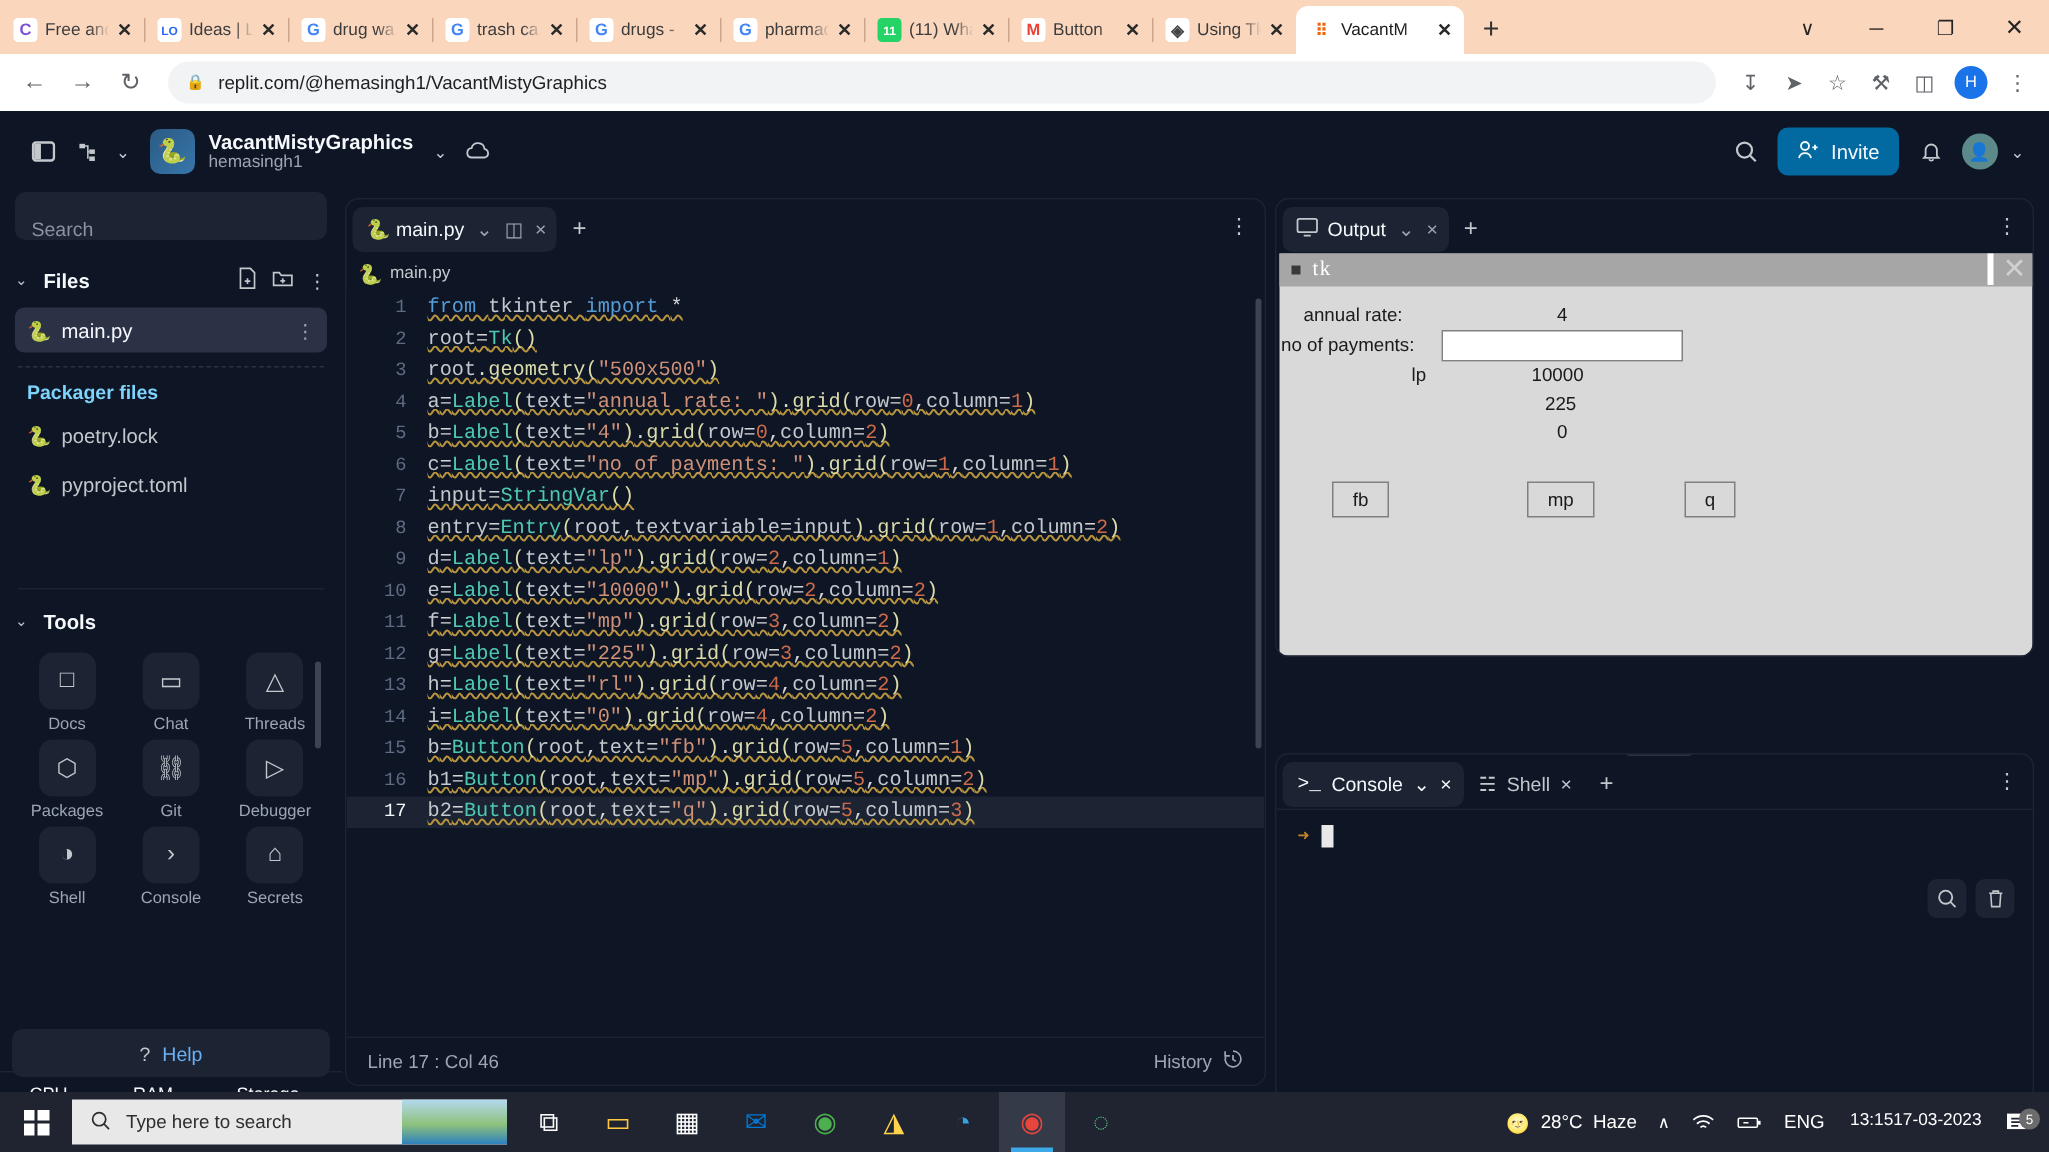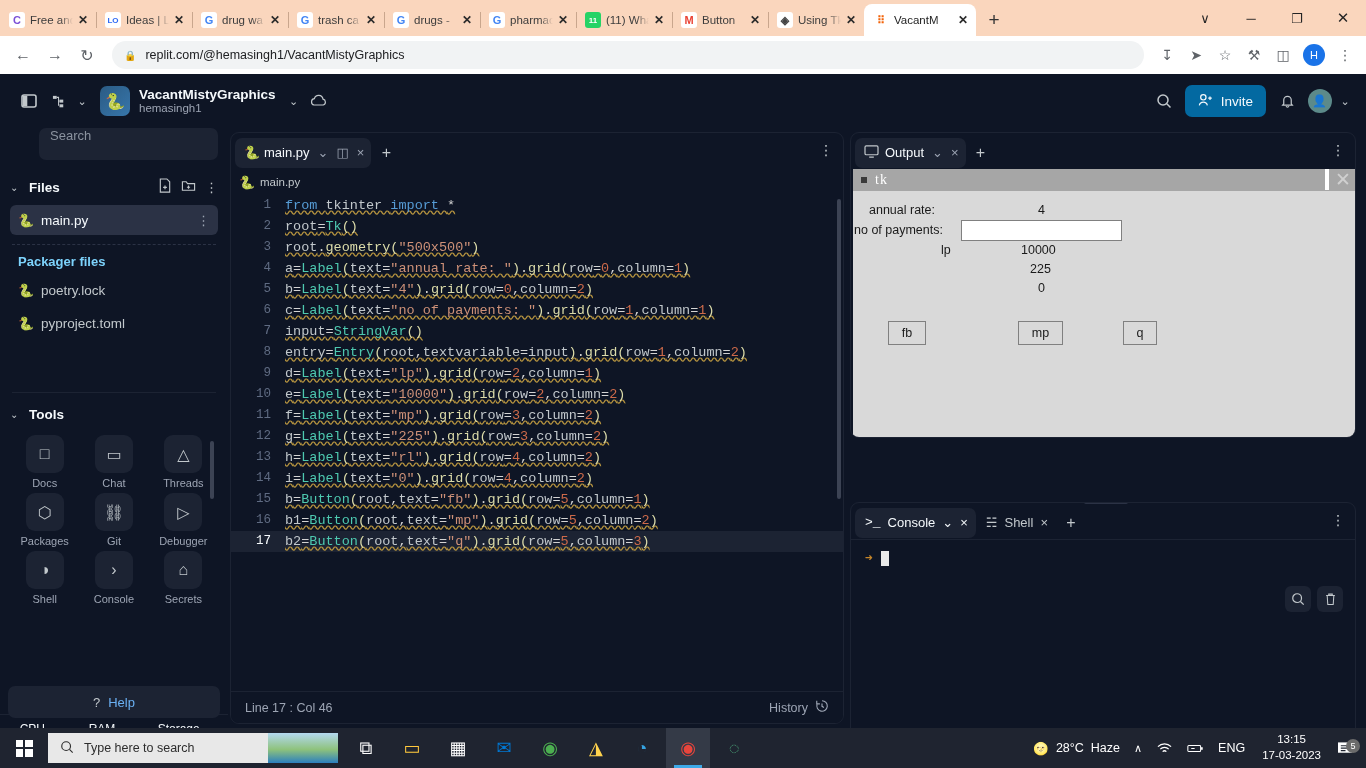--- a/index.html
+++ b/index.html
@@ -114,22 +114,22 @@
              background: #5c8a8a; display:flex; align-items:center;
              justify-content:center; font-size: 12px; }
 
   
   .sidebar {
     position: absolute; left: 0; top: 54px; width: 228px; height: 600px;
     background: #0e1525; padding: 0 10px;
   }
   .search-box {
     height: 32px; background: #1c2333; border-radius: 7px;
-    display: flex; align-items: flex-start; padding: 0 11px;
-    color: #8b939f; font-size: 13px; margin-bottom: 12px; margin-left: 29px;
+    display: flex; align-items: flex-end; padding: 0 11px;
+    color: #8b939f; font-size: 13px; margin-bottom: 12px;
   }
   .sec-hdr { display: flex; align-items: center; height: 30px; gap: 7px; }
   .sec-hdr .caret { color: #c2c8cc; font-size: 10px; width: 12px; }
   .sec-title { color: #f5f9fc; font-size: 13.5px; font-weight: bold; flex: 1 1 auto; }
   .sec-actions { display: flex; align-items: center; gap: 9px; color: #c2c8cc; font-size: 13px; }
   .file-row {
     height: 30px; display: flex; align-items: center; gap: 9px;
     padding: 0 8px; border-radius: 6px; font-size: 13.5px; color: #c2c8cc;
     margin-top: 3px;
   }
@@ -317,21 +317,21 @@
              justify-content: center; position: relative; }
   .tb-item.active { background: #343a47; }
   .tb-item.active::after {
     content: ""; position: absolute; bottom: 0; left: 8px; right: 8px;
     height: 3px; background: #3da9e8;
   }
   .tray { position: absolute; right: 0; top: 0; height: 40px;
           display: flex; align-items: center; gap: 0; color: #ffffff; }
   .tray-item { display: flex; align-items: center; gap: 7px; padding: 0 7px;
                font-size: 12.5px; }
-  .clock { display: flex; flex-direction: column; align-items: center;
+  .clock { display: flex; flex-direction: row; align-items: center;
            font-size: 11.5px; line-height: 1.35; padding: 0 10px; }
   .notif-badge { position: relative; padding: 0 12px 0 6px; }
   .nb-dot { position: absolute; right: 6px; bottom: 4px; width: 14px; height: 14px;
             border-radius: 50%; background: #6b6b6b; color: #fff; font-size: 9px;
             display: flex; align-items: center; justify-content: center; }
   .sq-ic { width: 17px; height: 17px; display: flex; align-items: center;
            justify-content: center; font-size: 13px; }
 </style>
 </head>
 <body>

